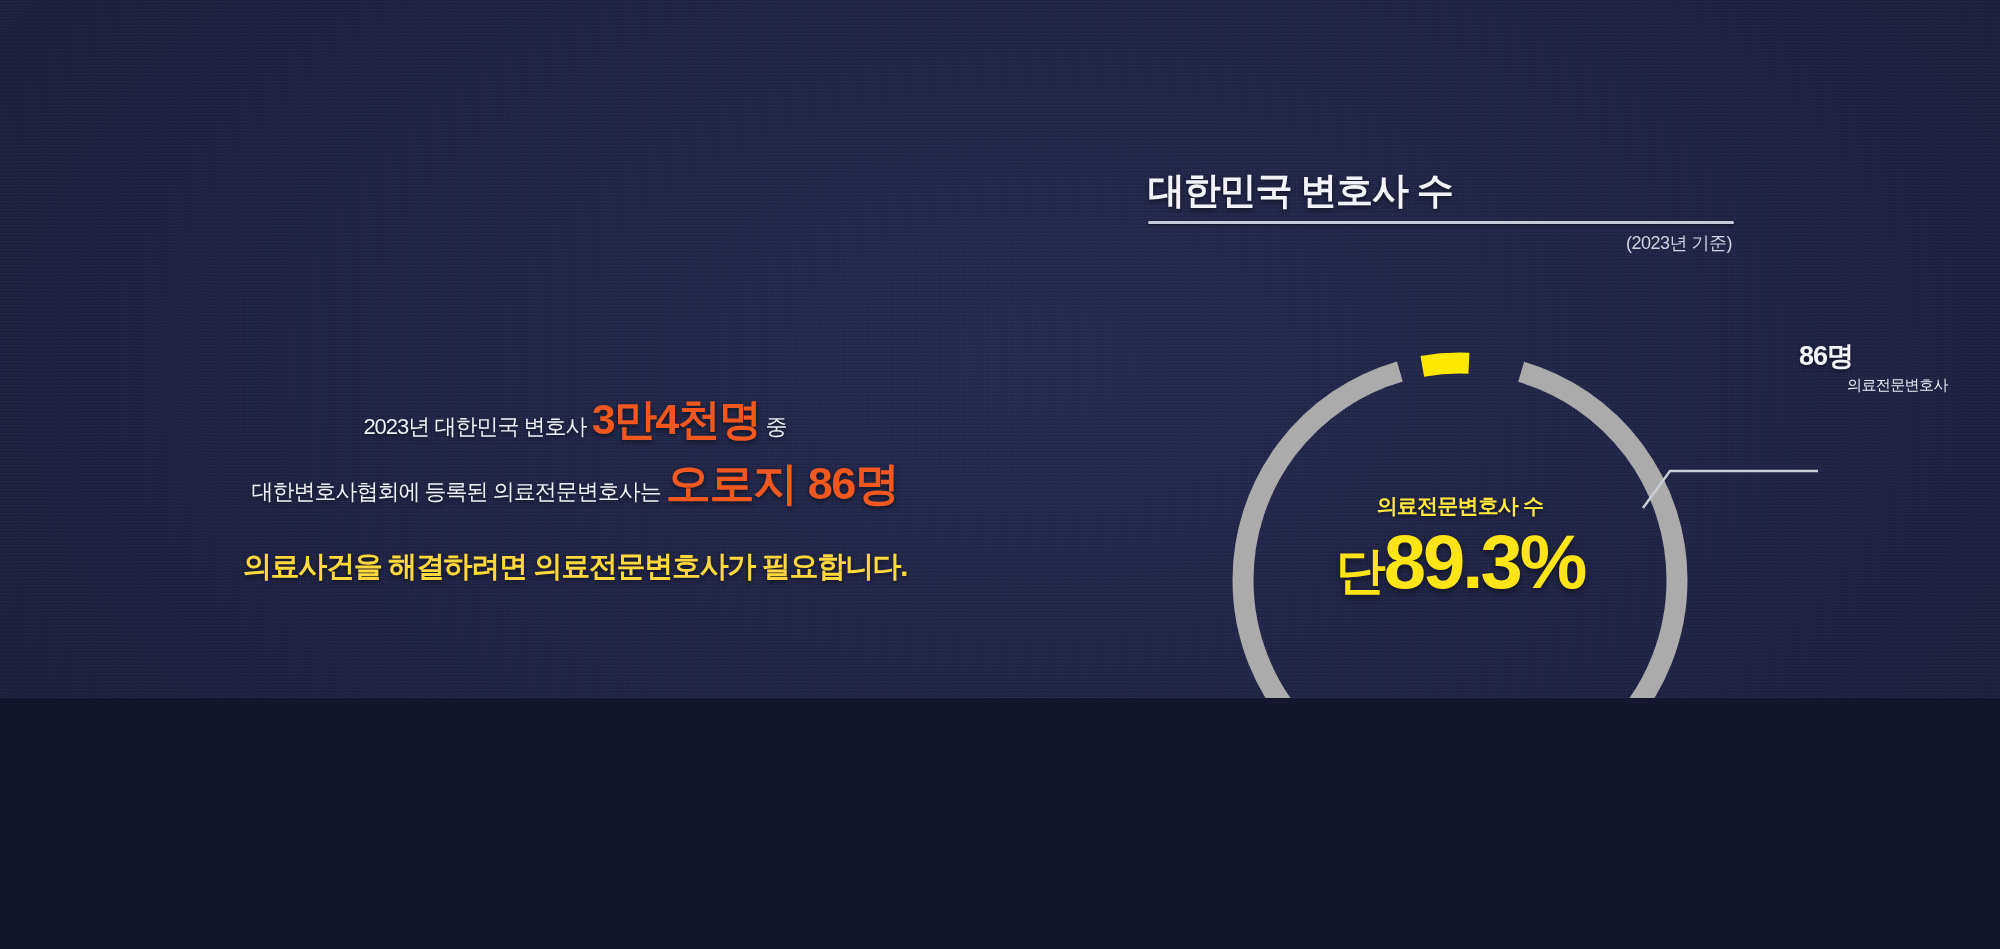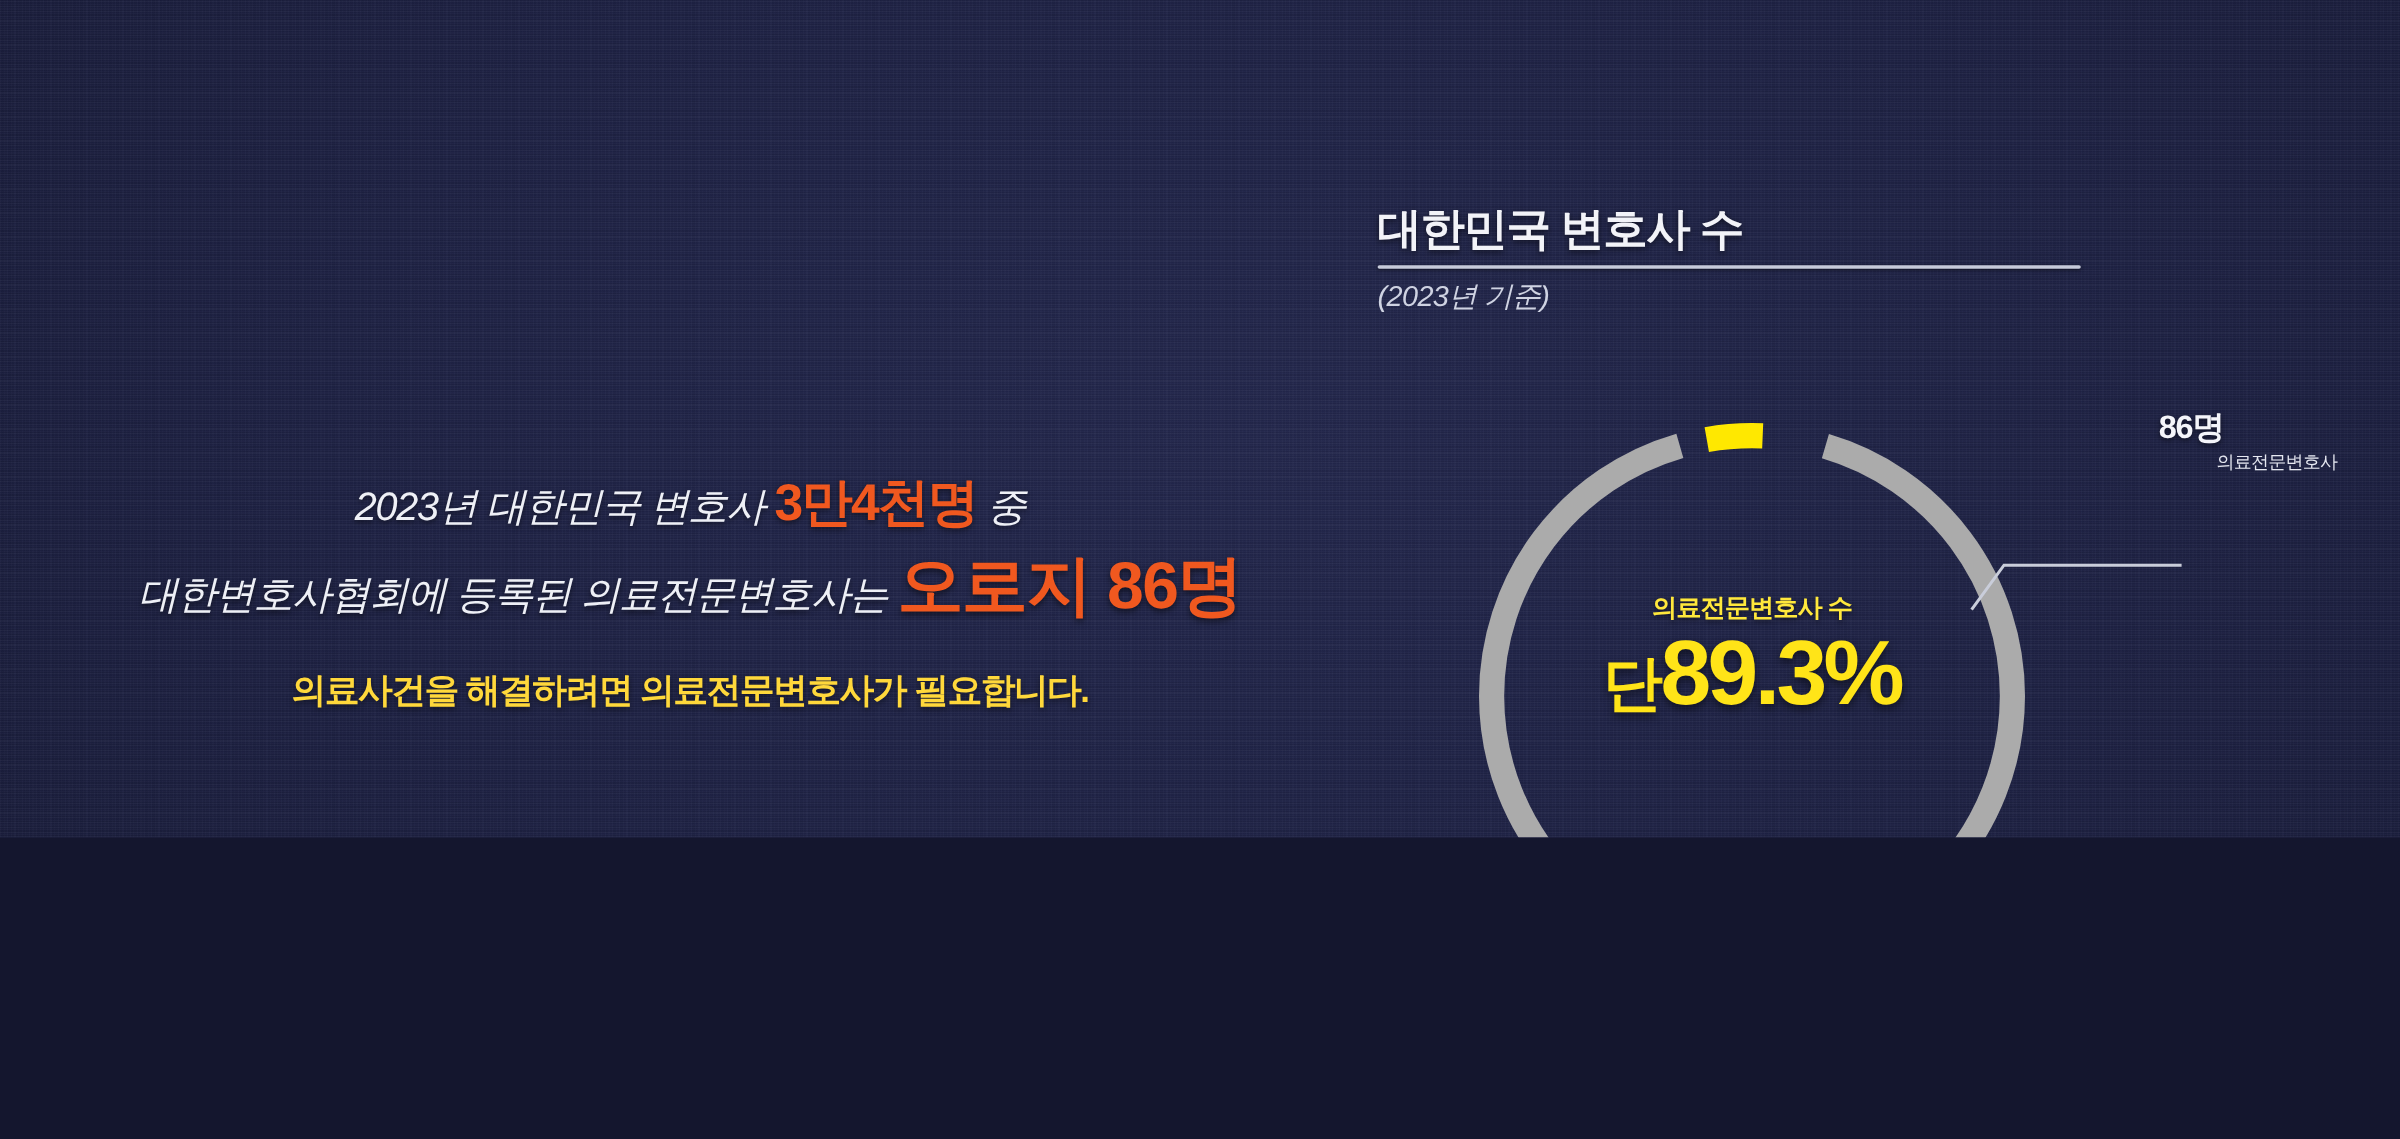--- a/index.html
+++ b/index.html
@@ -69,58 +69,56 @@
   .header-rule {
     margin-top: 5px;
     height: 3px;
     width: 100%;
     background: #c6cada;
     border-radius: 2px;
     box-shadow: 0 1px 3px rgba(0,0,0,0.5);
   }
   .header-note {
     margin-top: 7px;
-    text-align: left;
-    font-size: 24px;
+    text-align: right;
+    font-size: 18px;
     color: #cfd3e2;
     letter-spacing: -0.5px;
     padding-right: 2px;
-    font-style: italic;
   }
 
   
   .narrative {
     position: absolute;
     left: 60px;
     top: 398px;
     width: 1030px;
     text-align: center;
   }
   .n-line {
     white-space: nowrap;
     line-height: 1.0;
   }
   .n-line1 { margin-bottom: 20px; }
   .n-line2 { margin-bottom: 46px; }
   .t-white {
-    font-size: 33px;
+    font-size: 22px;
     color: #eef0f6;
     letter-spacing: -1px;
     text-shadow: 0 2px 4px rgba(0,0,0,0.5);
-    font-style: italic;
   }
   .t-orange {
     font-size: 43px;
     font-weight: bold;
     color: #f0581f;
     letter-spacing: -1.6px;
     text-shadow: 0 2px 5px rgba(0,0,0,0.5);
   }
   .t-orange-2 {
-    font-size: 55px;
+    font-size: 45px;
     font-weight: bold;
     color: #f0581f;
     letter-spacing: -1.4px;
     text-shadow: 0 2px 5px rgba(0,0,0,0.5);
   }
   .t-yellow-line {
     font-size: 29px;
     font-weight: bold;
     color: #ffd83b;
     letter-spacing: -1.3px;

